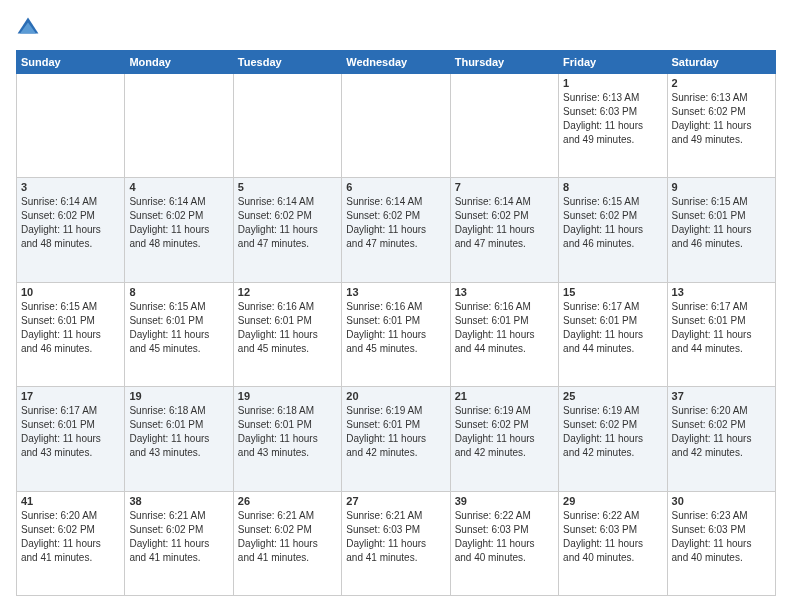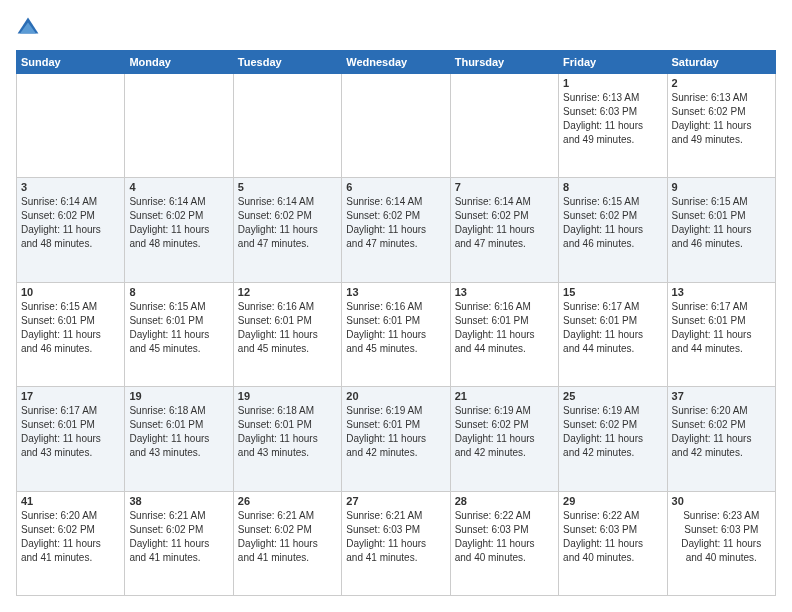--- a/index.html
+++ b/index.html
@@ -333,36 +333,36 @@
 and 41 minutes.</div>
           </td>
           <td>
             <span class="day-num">27</span>
             <div class="cell-text" style="white-space: pre-line;">Sunrise: 6:21 AM
 Sunset: 6:03 PM
 Daylight: 11 hours
 and 41 minutes.</div>
           </td>
           <td>
-            <span class="day-num">28</span>
+            <span class="day-num">39</span>
             <div class="cell-text" style="white-space: pre-line;">Sunrise: 6:22 AM
 Sunset: 6:03 PM
 Daylight: 11 hours
 and 40 minutes.</div>
           </td>
           <td>
             <span class="day-num">29</span>
             <div class="cell-text" style="white-space: pre-line;">Sunrise: 6:22 AM
 Sunset: 6:03 PM
 Daylight: 11 hours
 and 40 minutes.</div>
           </td>
           <td>
             <span class="day-num">30</span>
-            <div class="cell-text" style="white-space: pre-line; text-align: center;">Sunrise: 6:23 AM
+            <div class="cell-text" style="white-space: pre-line;">Sunrise: 6:23 AM
 Sunset: 6:03 PM
 Daylight: 11 hours
 and 40 minutes.</div>
           </td>
         </tr>
       </tbody>
   </table>
 </div>
 
 </body></html>

